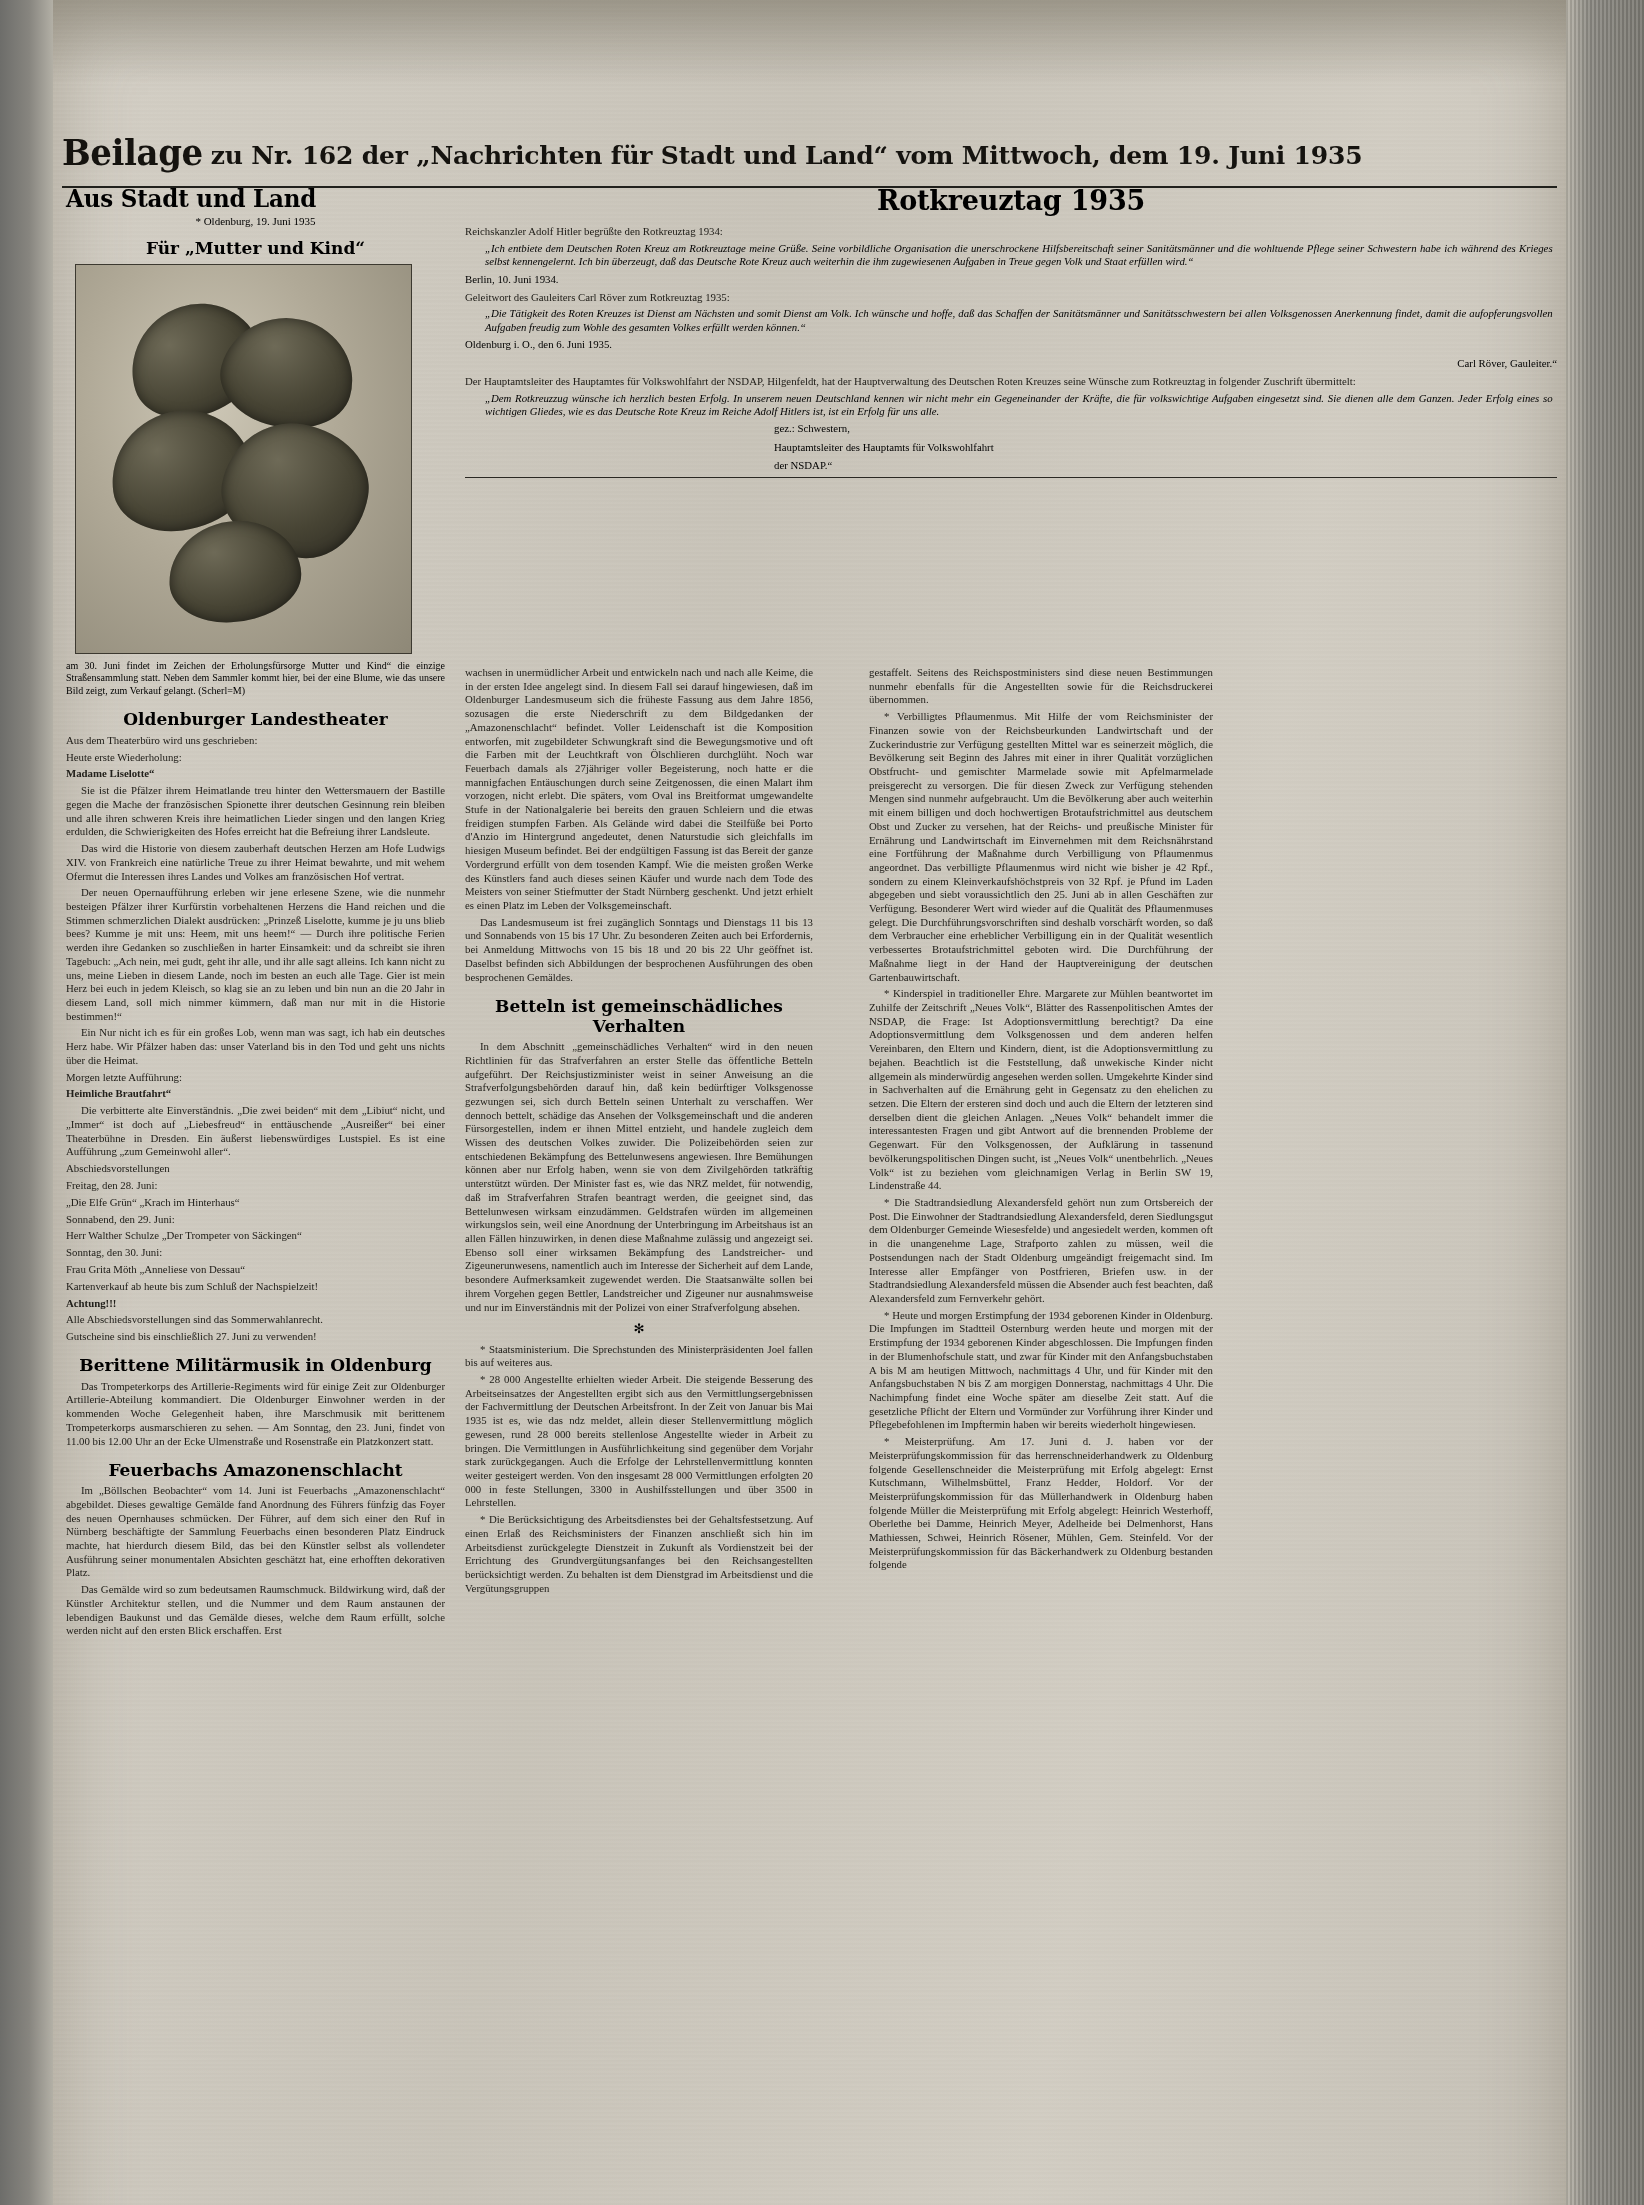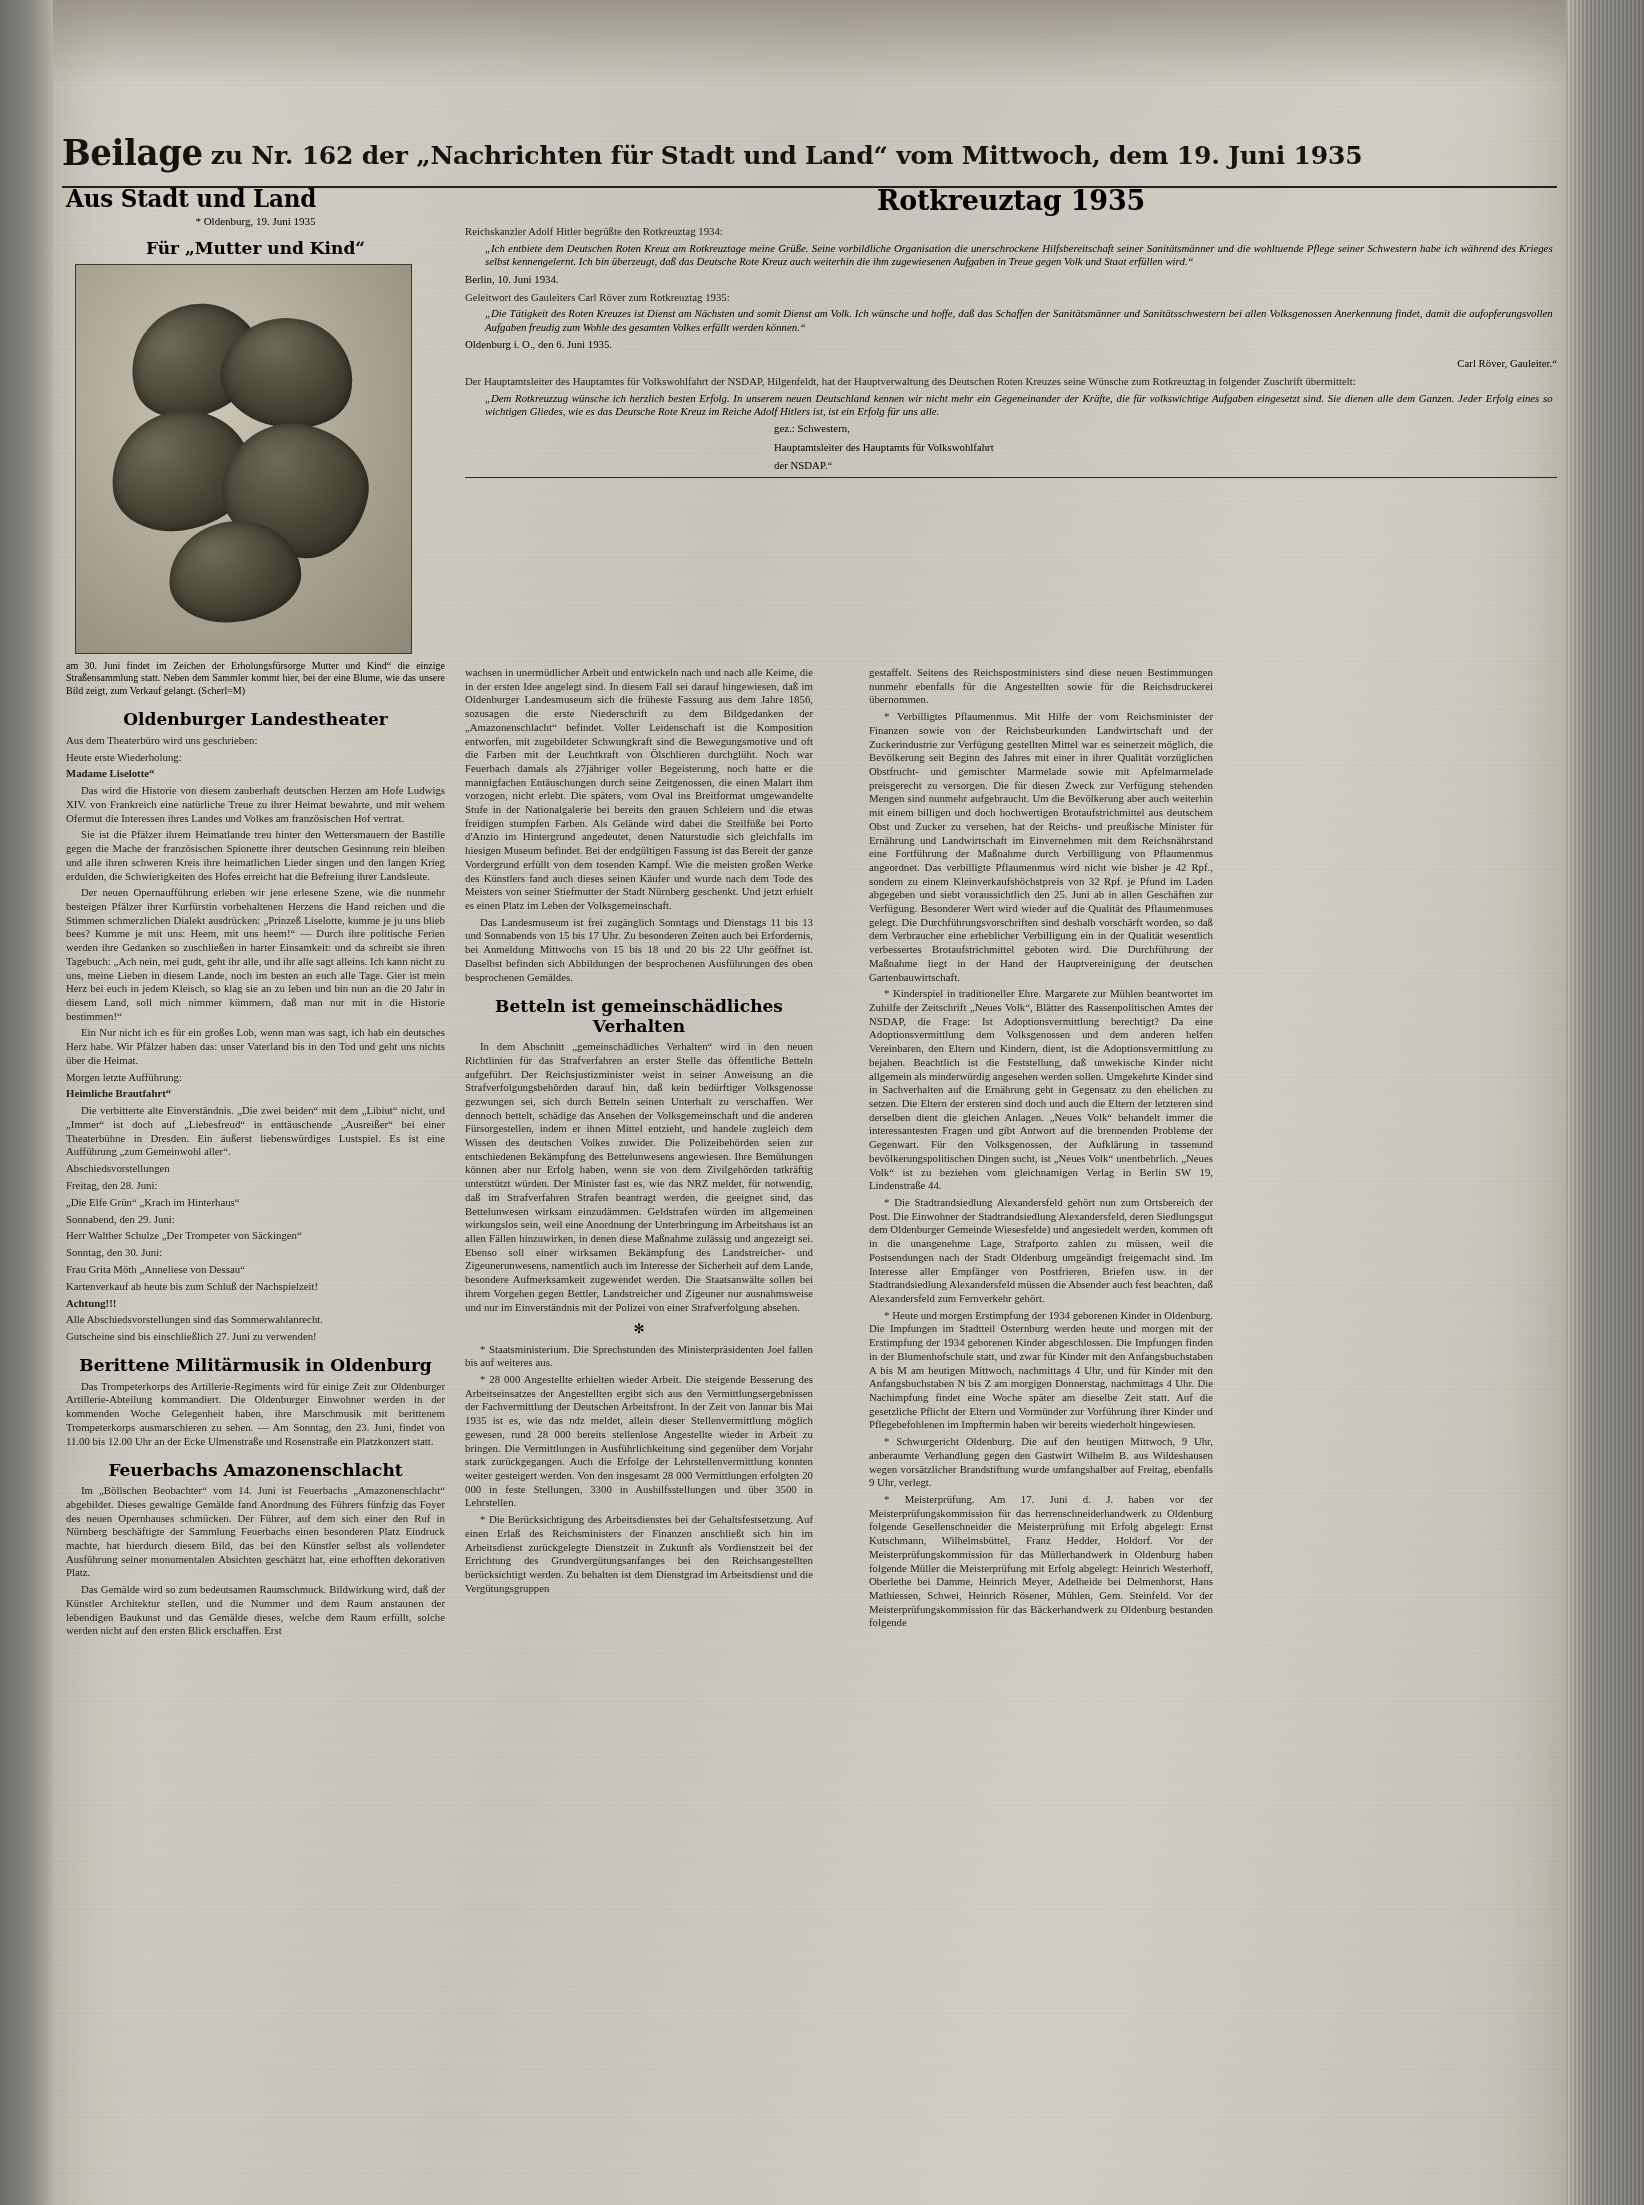--- a/index.html
+++ b/index.html
@@ -224,22 +224,22 @@
         <div class="leaf l3"></div>
         <div class="leaf l4"></div>
         <div class="leaf l5"></div>
       </div>
       <div class="caption">am 30. Juni findet im Zeichen der Erholungsfürsorge Mutter und Kind“ die einzige Straßensammlung statt. Neben dem Sammler kommt hier, bei der eine Blume, wie das unsere Bild zeigt, zum Verkauf gelangt. (Scherl=M)</div>
 
       <h3 class="sub-title">Oldenburger Landestheater</h3>
       <p class="body">Aus dem Theaterbüro wird uns geschrieben:</p>
       <p class="body">Heute erste Wiederholung:</p>
       <p class="body bold-run">Madame Liselotte“</p>
+      <p class="body indent">Sie ist die Pfälzer ihrem Heimatlande treu hinter den Wettersmauern der Bastille gegen die Mache der französischen Spionette ihrer deutschen Gesinnung rein bleiben und alle ihren schweren Kreis ihre heimatlichen Lieder singen und den langen Krieg erdulden, die Schwierigkeiten des Hofes erreicht hat die Befreiung ihrer Landsleute.</p>
       <p class="body indent">Das wird die Historie von diesem zauberhaft deutschen Herzen am Hofe Ludwigs XIV. von Frankreich eine natürliche Treue zu ihrer Heimat bewahrte, und mit wehem Ofermut die Interessen ihres Landes und Volkes am französischen Hof vertrat.</p>
-      <p class="body indent">Sie ist die Pfälzer ihrem Heimatlande treu hinter den Wettersmauern der Bastille gegen die Mache der französischen Spionette ihrer deutschen Gesinnung rein bleiben und alle ihren schweren Kreis ihre heimatlichen Lieder singen und den langen Krieg erdulden, die Schwierigkeiten des Hofes erreicht hat die Befreiung ihrer Landsleute.</p>
       <p class="body indent">Der neuen Opernaufführung erleben wir jene erlesene Szene, wie die nunmehr besteigen Pfälzer ihrer Kurfürstin vorbehaltenen Herzens die Hand reichen und die Stimmen schmerzlichen Dialekt ausdrücken: „Prinzeß Liselotte, kumme je ju uns blieb bees? Kumme je mit uns: Heem, mit uns heem!“ — Durch ihre politische Ferien werden ihre Gedanken so zuschließen in harter Einsamkeit: und da schreibt sie ihren Tagebuch: „Ach nein, mei gudt, geht ihr alle, und ihr alle sagt alleins. Ich kann nicht zu uns, meine Lieben in diesem Lande, noch im besten an euch alle Tage. Gier ist mein Herz bei euch in jedem Kleisch, so klag sie an zu leben und bin nun an die 20 Jahr in diesem Land, soll mich nimmer kümmern, daß man nur mit in die Historie bestimmen!“</p>
       <p class="body indent">Ein Nur nicht ich es für ein großes Lob, wenn man was sagt, ich hab ein deutsches Herz habe. Wir Pfälzer haben das: unser Vaterland bis in den Tod und geht uns nichts über die Heimat.</p>
       <p class="body">Morgen letzte Aufführung:</p>
       <p class="body bold-run">Heimliche Brautfahrt“</p>
       <p class="body indent">Die verbitterte alte Einverständnis. „Die zwei beiden“ mit dem „Libiut“ nicht, und „Immer“ ist doch auf „Liebesfreud“ in enttäuschende „Ausreißer“ bei einer Theaterbühne in Dresden. Ein äußerst liebenswürdiges Lustspiel. Es ist eine Aufführung „zum Gemeinwohl aller“.</p>
       <p class="body kicker-center">Abschiedsvorstellungen</p>
       <p class="body tight">Freitag, den 28. Juni:</p>
       <p class="body tight">„Die Elfe Grün“ „Krach im Hinterhaus“</p>
       <p class="body tight">Sonnabend, den 29. Juni:</p>
       <p class="body tight">Herr Walther Schulze „Der Trompeter von Säckingen“</p>
@@ -285,20 +285,19 @@
       <p class="body indent">* 28 000 Angestellte erhielten wieder Arbeit. Die steigende Besserung des Arbeitseinsatzes der Angestellten ergibt sich aus den Vermittlungsergebnissen der Fachvermittlung der Deutschen Arbeitsfront. In der Zeit von Januar bis Mai 1935 ist es, wie das ndz meldet, allein dieser Stellenvermittlung möglich gewesen, rund 28 000 bereits stellenlose Angestellte wieder in Arbeit zu bringen. Die Vermittlungen in Ausführlichkeitung sind gegenüber dem Vorjahr stark zurückgegangen. Auch die Erfolge der Lehrstellenvermittlung konnten weiter gesteigert werden. Von den insgesamt 28 000 Vermittlungen erfolgten 20 000 in feste Stellungen, 3300 in Aushilfsstellungen und über 3500 in Lehrstellen.</p>
       <p class="body indent">* Die Berücksichtigung des Arbeitsdienstes bei der Gehaltsfestsetzung. Auf einen Erlaß des Reichsministers der Finanzen anschließt sich hin im Arbeitsdienst zurückgelegte Dienstzeit in Zukunft als Vordienstzeit bei der Errichtung des Grundvergütungsanfanges bei den Reichsangestellten berücksichtigt werden. Zu behalten ist dem Dienstgrad im Arbeitsdienst und die Vergütungsgruppen</p>
     </div>
 
     <div class="col c3" style="top:481px;">
       <p class="body">gestaffelt. Seitens des Reichspostministers sind diese neuen Bestimmungen nunmehr ebenfalls für die Angestellten sowie für die Reichsdruckerei übernommen.</p>
       <p class="body indent">* Verbilligtes Pflaumenmus. Mit Hilfe der vom Reichsminister der Finanzen sowie von der Reichsbeurkunden Landwirtschaft und der Zuckerindustrie zur Verfügung gestellten Mittel war es seinerzeit möglich, die Bevölkerung seit Beginn des Jahres mit einer in ihrer Qualität vorzüglichen Obstfrucht- und gemischter Marmelade sowie mit Apfelmarmelade preisgerecht zu versorgen. Die für diesen Zweck zur Verfügung stehenden Mengen sind nunmehr aufgebraucht. Um die Bevölkerung aber auch weiterhin mit einem billigen und doch hochwertigen Brotaufstrichmittel aus deutschem Obst und Zucker zu versehen, hat der Reichs- und preußische Minister für Ernährung und Landwirtschaft im Einvernehmen mit dem Reichsnährstand eine Fortführung der Maßnahme durch Verbilligung von Pflaumenmus angeordnet. Das verbilligte Pflaumenmus wird nicht wie bisher je 42 Rpf., sondern zu einem Kleinverkaufshöchstpreis von 32 Rpf. je Pfund im Laden abgegeben und siebt voraussichtlich den 25. Juni ab in allen Geschäften zur Verfügung. Besonderer Wert wird wieder auf die Qualität des Pflaumenmuses gelegt. Die Durchführungsvorschriften sind deshalb vorschärft worden, so daß dem Verbraucher eine erheblicher Verbilligung ein in der Qualität wesentlich verbessertes Brotaufstrichmittel geboten wird. Die Durchführung der Maßnahme liegt in der Hand der Hauptvereinigung der deutschen Gartenbauwirtschaft.</p>
       <p class="body indent">* Kinderspiel in traditioneller Ehre. Margarete zur Mühlen beantwortet im Zuhilfe der Zeitschrift „Neues Volk“, Blätter des Rassenpolitischen Amtes der NSDAP, die Frage: Ist Adoptionsvermittlung berechtigt? Da eine Adoptionsvermittlung dem Volksgenossen und dem anderen helfen Vereinbaren, den Eltern und Kindern, dient, ist die Adoptionsvermittlung zu bejahen. Beachtlich ist die Feststellung, daß unwekische Kinder nicht allgemein als minderwürdig angesehen werden sollen. Umgekehrte Kinder sind in Sachverhalten auf die Ernährung geht in Gegensatz zu den ehelichen zu setzen. Die Eltern der ersteren sind doch und auch die Eltern der letzteren sind derselben dient die gleichen Anlagen. „Neues Volk“ behandelt immer die interessantesten Fragen und gibt Antwort auf die brennenden Probleme der Gegenwart. Für den Volksgenossen, der Aufklärung in tassenund bevölkerungspolitischen Dingen sucht, ist „Neues Volk“ unentbehrlich. „Neues Volk“ ist zu beziehen vom gleichnamigen Verlag in Berlin SW 19, Lindenstraße 44.</p>
       <p class="body indent">* Die Stadtrandsiedlung Alexandersfeld gehört nun zum Ortsbereich der Post. Die Einwohner der Stadtrandsiedlung Alexandersfeld, deren Siedlungsgut dem Oldenburger Gemeinde Wiesesfelde) und angesiedelt werden, kommen oft in die unangenehme Lage, Strafporto zahlen zu müssen, weil die Postsendungen nach der Stadt Oldenburg umgeändigt freigemacht sind. Im Interesse aller Empfänger von Postfrieren, Briefen usw. in der Stadtrandsiedlung Alexandersfeld müssen die Absender auch fest beachten, daß Alexandersfeld zum Fernverkehr gehört.</p>
       <p class="body indent">* Heute und morgen Erstimpfung der 1934 geborenen Kinder in Oldenburg. Die Impfungen im Stadtteil Osternburg werden heute und morgen mit der Erstimpfung der 1934 geborenen Kinder abgeschlossen. Die Impfungen finden in der Blumenhofschule statt, und zwar für Kinder mit den Anfangsbuchstaben A bis M am heutigen Mittwoch, nachmittags 4 Uhr, und für Kinder mit den Anfangsbuchstaben N bis Z am morgigen Donnerstag, nachmittags 4 Uhr. Die Nachimpfung findet eine Woche später am dieselbe Zeit statt. Auf die gesetzliche Pflicht der Eltern und Vormünder zur Vorführung ihrer Kinder und Pflegebefohlenen im Impftermin haben wir bereits wiederholt hingewiesen.</p>
-      <p class="body indent">* Schwurgericht Oldenburg. Die auf den heutigen Mittwoch, 9 Uhr, anberaumte Verhandlung gegen den Gastwirt Wilhelm B. aus Wildeshausen wegen vorsätzlicher Brandstiftung wurde umfangshalber auf Freitag, ebenfalls 9 Uhr, verlegt.</p>
       <p class="body indent">* Meisterprüfung. Am 17. Juni d. J. haben vor der Meisterprüfungskommission für das herrenschneiderhandwerk zu Oldenburg folgende Gesellenschneider die Meisterprüfung mit Erfolg abgelegt: Ernst Kutschmann, Wilhelmsbüttel, Franz Hedder, Holdorf. Vor der Meisterprüfungskommission für das Müllerhandwerk in Oldenburg haben folgende Müller die Meisterprüfung mit Erfolg abgelegt: Heinrich Westerhoff, Oberlethe bei Damme, Heinrich Meyer, Adelheide bei Delmenhorst, Hans Mathiessen, Schwei, Heinrich Rösener, Mühlen, Gem. Steinfeld. Vor der Meisterprüfungskommission für das Bäckerhandwerk zu Oldenburg bestanden folgende</p>
     </div>
 
   </div>
 
 </div>
 
 
 </body></html>

